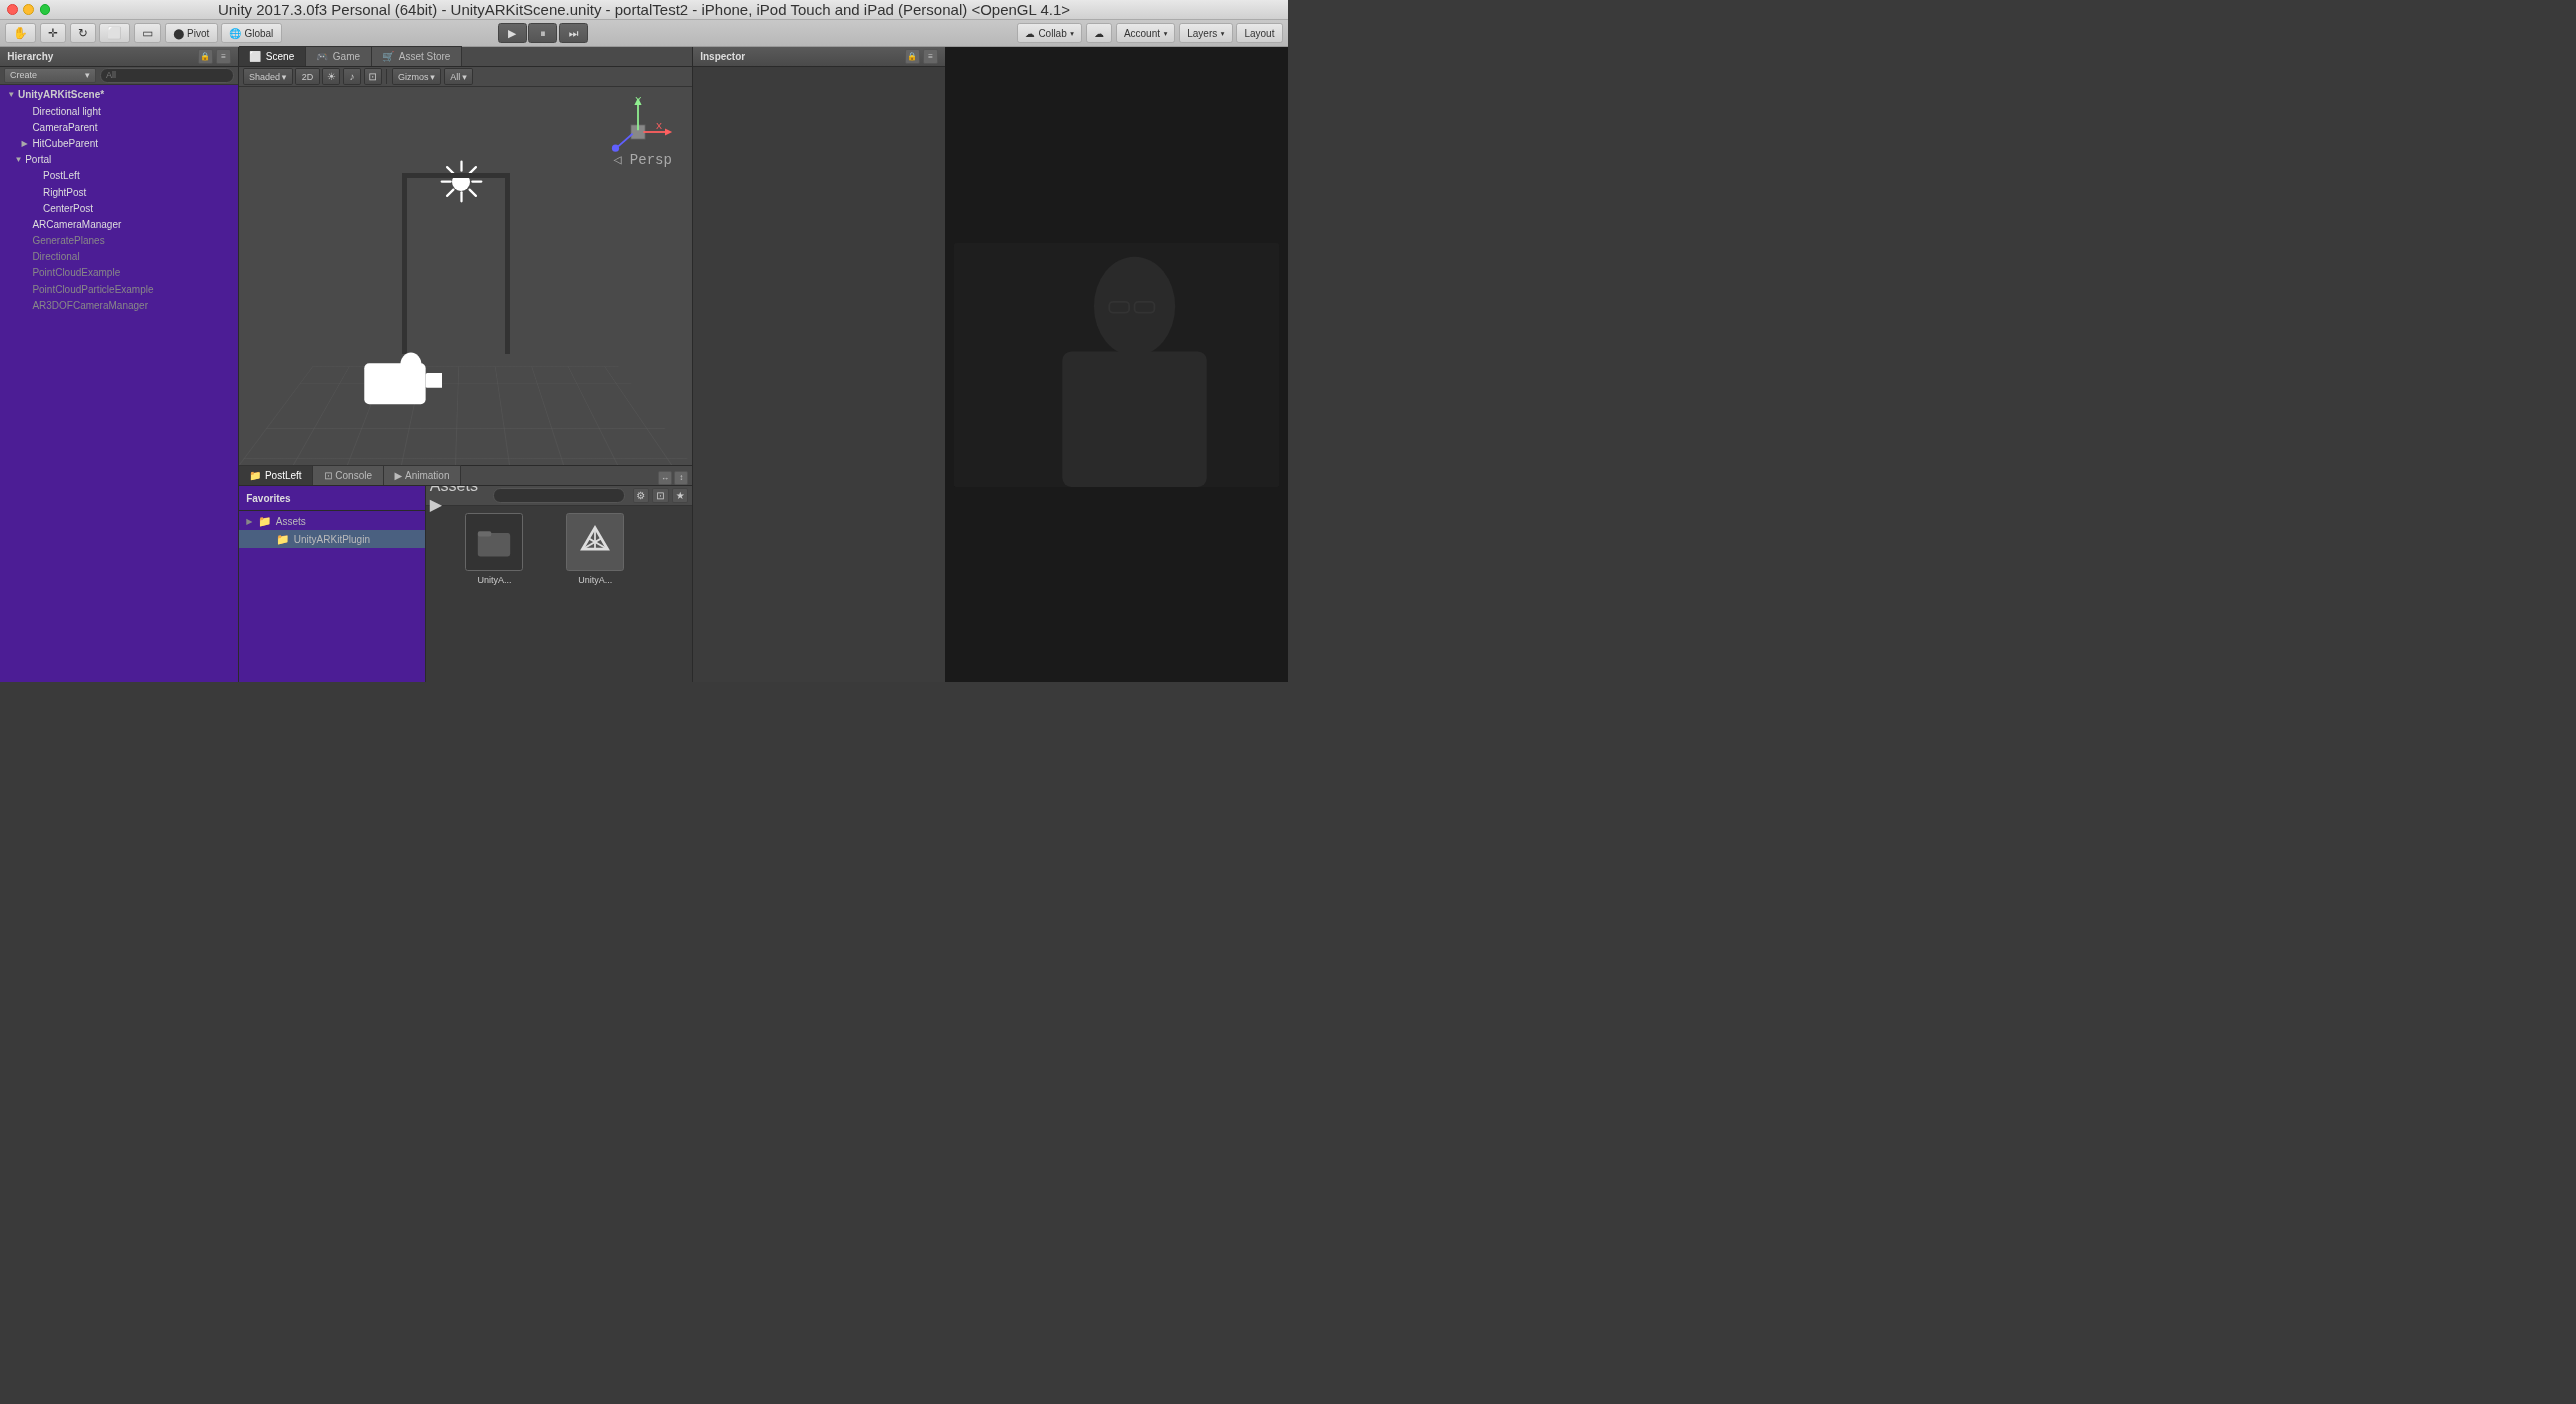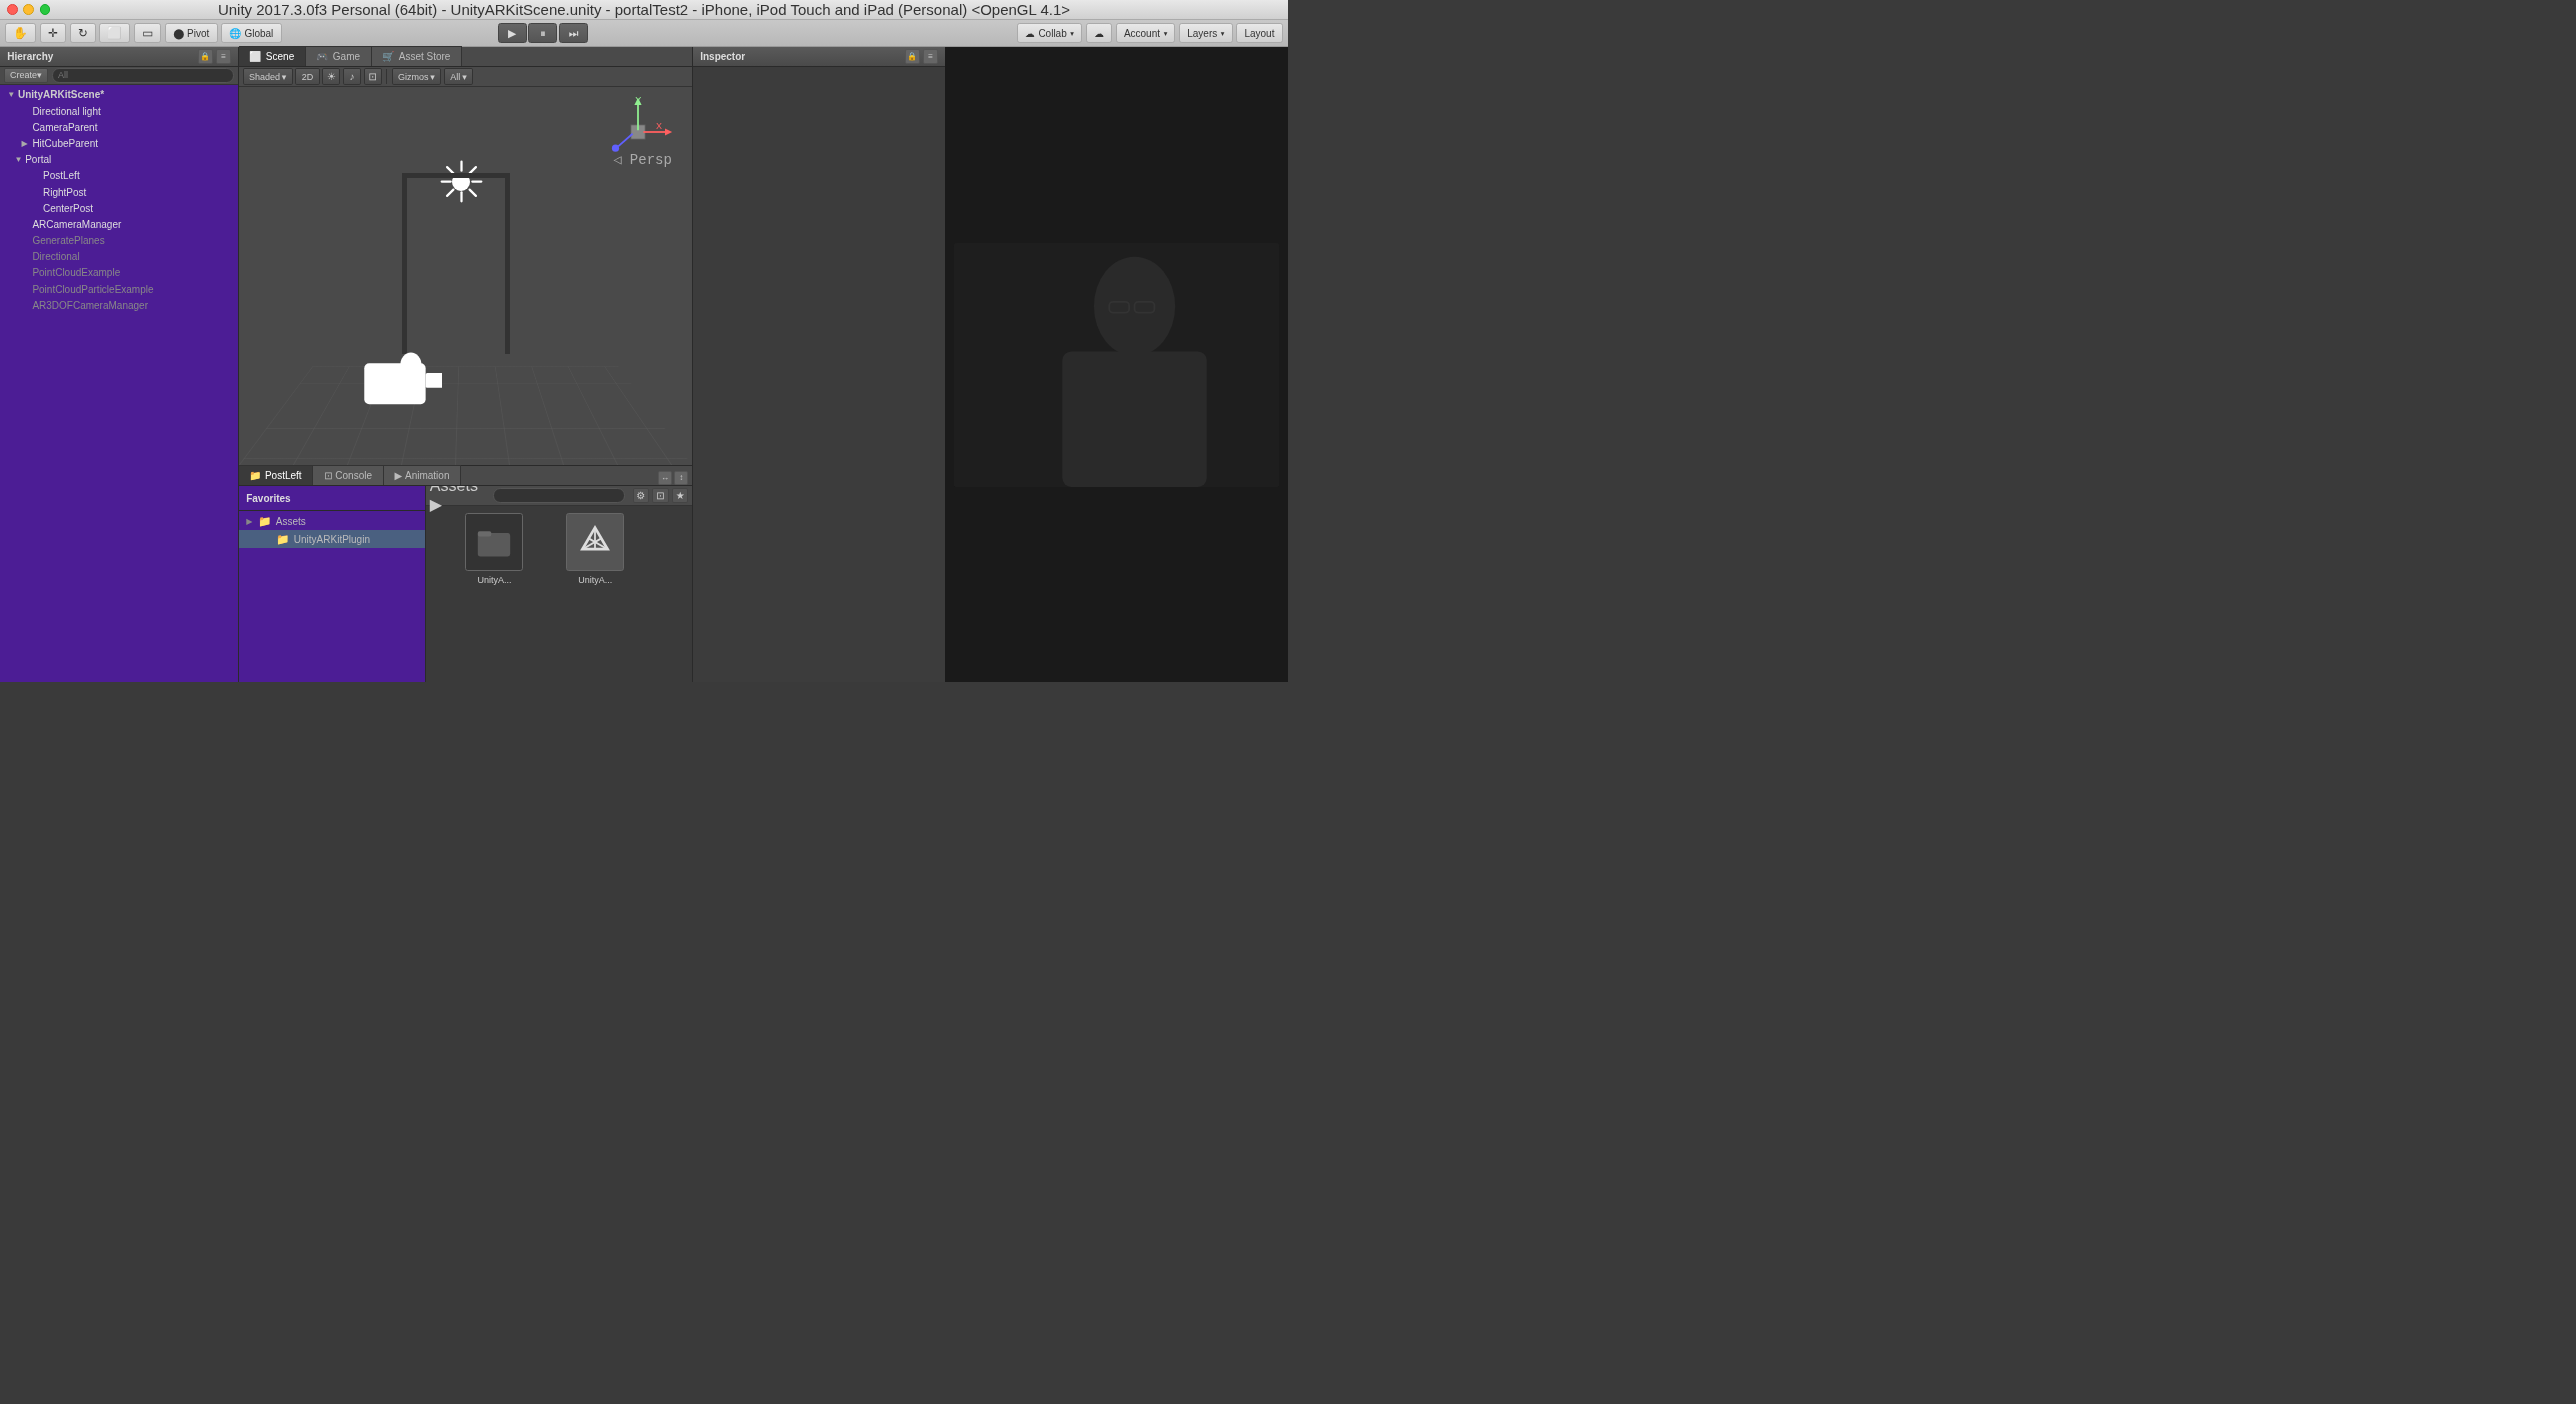--- a/index.html
+++ b/index.html
@@ -166,20 +166,21 @@
       height: 14.4px;
       padding: 0 5.4px;
       background: linear-gradient(to bottom, #666, #555);
       border: 0.9px solid #444;
       border-radius: 1.8px;
       font-size: 9px;
       color: #ccc;
       cursor: pointer;
       display: flex;
       align-items: center;
+      gap: 48px;
     }
     .h-search {
       flex: 1;
       height: 14.4px;
       background: #333;
       border: 0.9px solid #555;
       border-radius: 7.2px;
       padding: 0 5.4px;
       font-size: 9px;
       color: #ccc;

